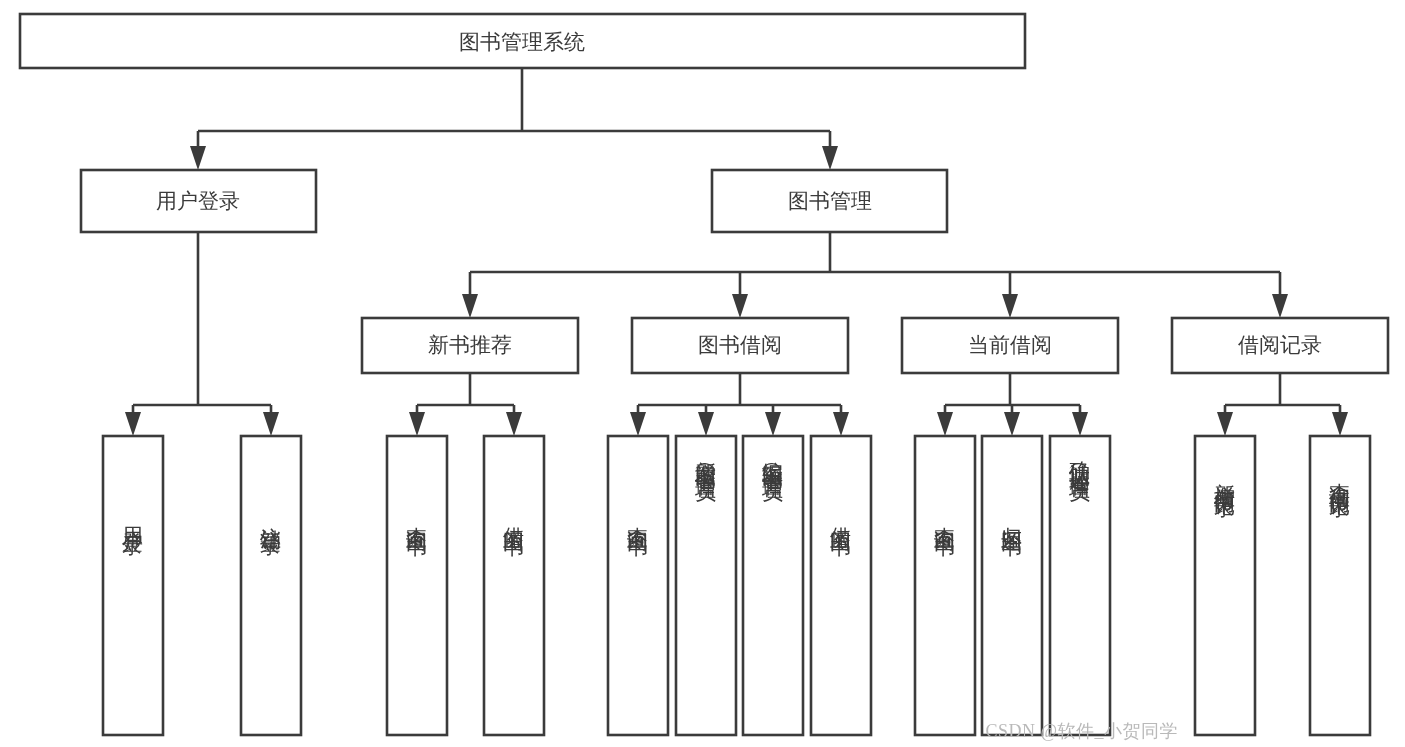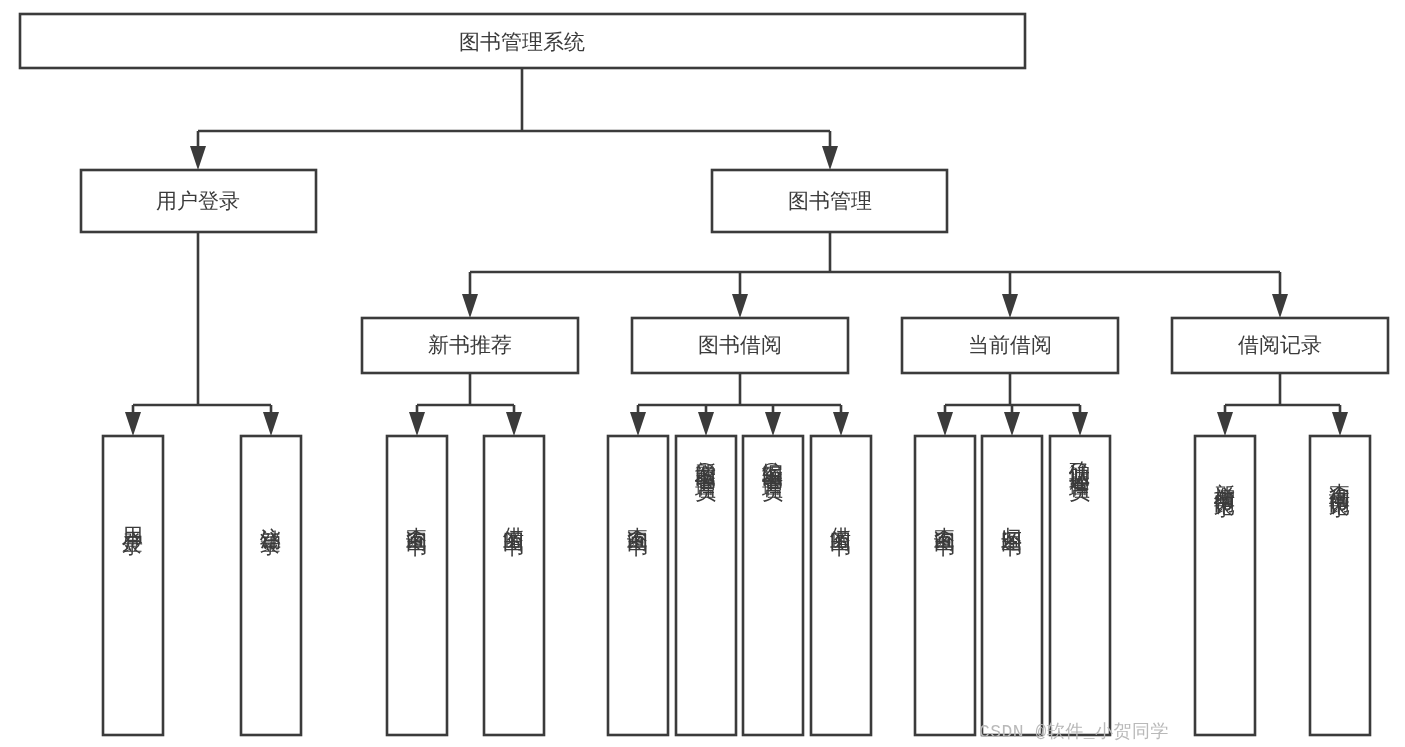--- a/index.html
+++ b/index.html
@@ -62,23 +62,23 @@
     text-orientation: upright;
     font-family: "Liberation Sans", "DejaVu Sans", sans-serif;
     font-size: 21px;
     line-height: 1;
     color: #3b3b3b;
     letter-spacing: 3px;
     white-space: nowrap;
   }
   .watermark {
     position: absolute;
-    right: 24px;
+    right: 15px;
     bottom: 4px;
-    font-family: Liberation Mono, monospace;
+    font-family: Liberation Serif, serif;
     font-size: 18px;
     color: #b9b9b9;
     letter-spacing: 0.5px;
     white-space: nowrap;
     pointer-events: none;
   }
 </style>
 </head>
 <body>
 

